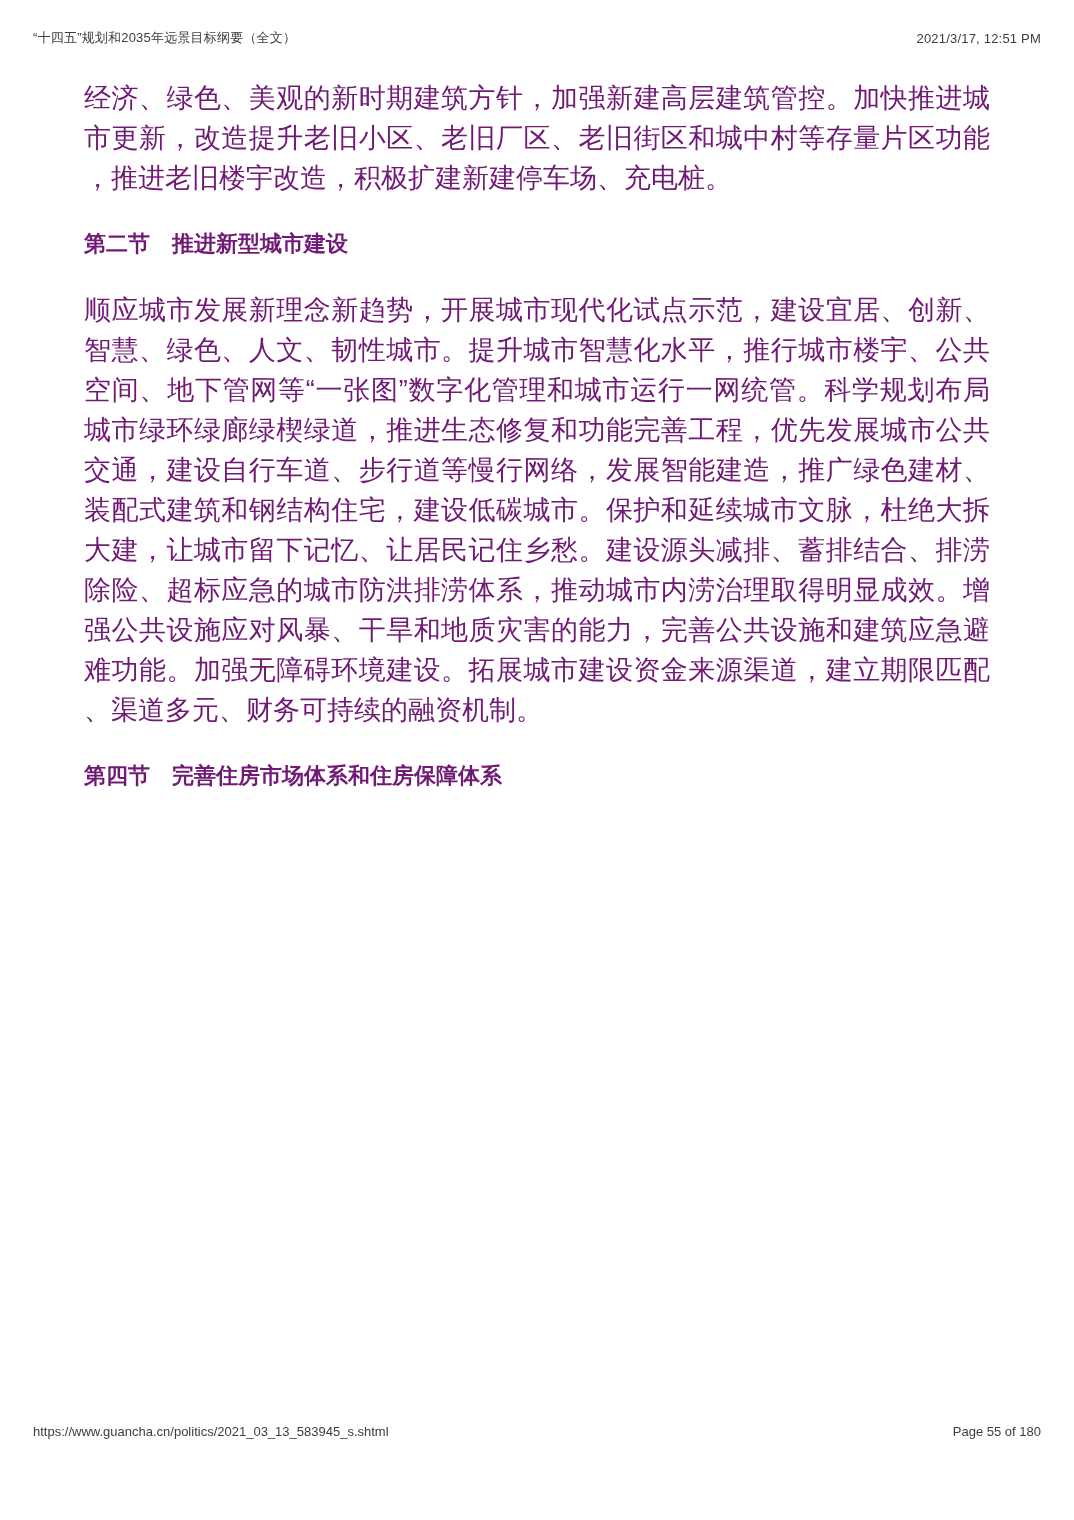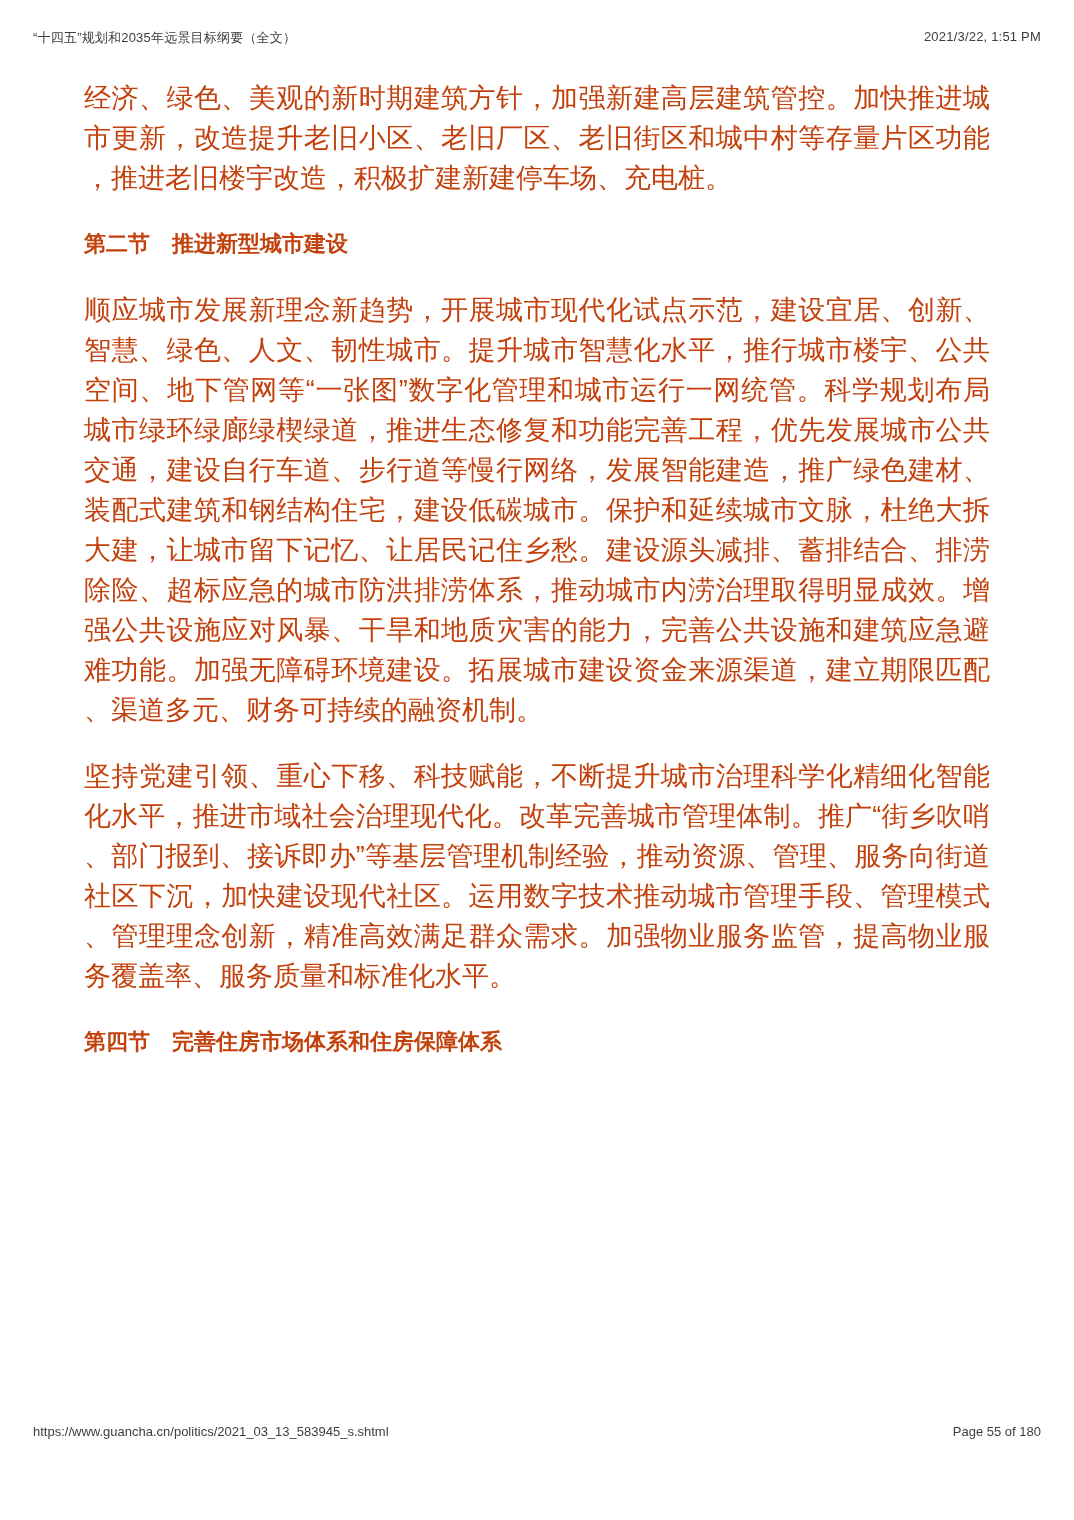--- a/index.html
+++ b/index.html
@@ -11,32 +11,32 @@
     font-family: "Liberation Sans", sans-serif;
     overflow: hidden;
   }
   .page-header {
     position: absolute;
     top: 29px;
     left: 33px;
     right: 33px;
     display: flex;
     justify-content: space-between;
-    align-items: flex-start;
+    align-items: center;
     font-size: 13px;
     color: #3d3d3d;
     letter-spacing: 0.2px;
     white-space: nowrap;
   }
   .doc-body {
     position: absolute;
     top: 52px;
     left: 84px;
     right: 84px;
-    color: #c2410c;
+    color: #701a75;
   }
   .doc-body p {
     margin: 26px 0;
     font-size: 27px;
     line-height: 40px;
     text-align: justify;
     text-justify: inter-character;
     word-break: break-all;
     line-break: anywhere;
     font-weight: 400;
@@ -59,30 +59,29 @@
     font-size: 13px;
     color: #3d3d3d;
     white-space: nowrap;
   }
 </style>
 </head>
 <body>
 
 <header class="page-header">
   <span>“十四五”规划和2035年远景目标纲要（全文）</span>
-  <span>2021/3/22, 1:51 PM</span>
+  <span>2021/3/17, 12:51 PM</span>
 </header>
 
 <main class="doc-body">
   <p>经济、绿色、美观的新时期建筑方针，加强新建高层建筑管控。加快推进城市更新，改造提升老旧小区、老旧厂区、老旧街区和城中村等存量片区功能，推进老旧楼宇改造，积极扩建新建停车场、充电桩。</p>
 
   <h2>第二节　推进新型城市建设</h2>
   <p>顺应城市发展新理念新趋势，开展城市现代化试点示范，建设宜居、创新、智慧、绿色、人文、韧性城市。提升城市智慧化水平，推行城市楼宇、公共空间、地下管网等“一张图”数字化管理和城市运行一网统管。科学规划布局城市绿环绿廊绿楔绿道，推进生态修复和功能完善工程，优先发展城市公共交通，建设自行车道、步行道等慢行网络，发展智能建造，推广绿色建材、装配式建筑和钢结构住宅，建设低碳城市。保护和延续城市文脉，杜绝大拆大建，让城市留下记忆、让居民记住乡愁。建设源头减排、蓄排结合、排涝除险、超标应急的城市防洪排涝体系，推动城市内涝治理取得明显成效。增强公共设施应对风暴、干旱和地质灾害的能力，完善公共设施和建筑应急避难功能。加强无障碍环境建设。拓展城市建设资金来源渠道，建立期限匹配、渠道多元、财务可持续的融资机制。</p>
 
-  <p>坚持党建引领、重心下移、科技赋能，不断提升城市治理科学化精细化智能化水平，推进市域社会治理现代化。改革完善城市管理体制。推广“街乡吹哨、部门报到、接诉即办”等基层管理机制经验，推动资源、管理、服务向街道社区下沉，加快建设现代社区。运用数字技术推动城市管理手段、管理模式、管理理念创新，精准高效满足群众需求。加强物业服务监管，提高物业服务覆盖率、服务质量和标准化水平。</p>
 
   <h2>第四节　完善住房市场体系和住房保障体系</h2>
 </main>
 
 <footer class="page-footer">
   <span>https://www.guancha.cn/politics/2021_03_13_583945_s.shtml</span>
   <span>Page 55 of 180</span>
 </footer>
 
 </body></html>

